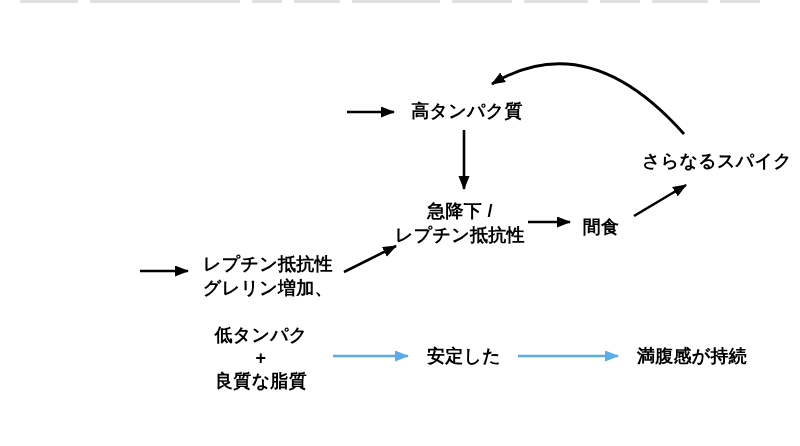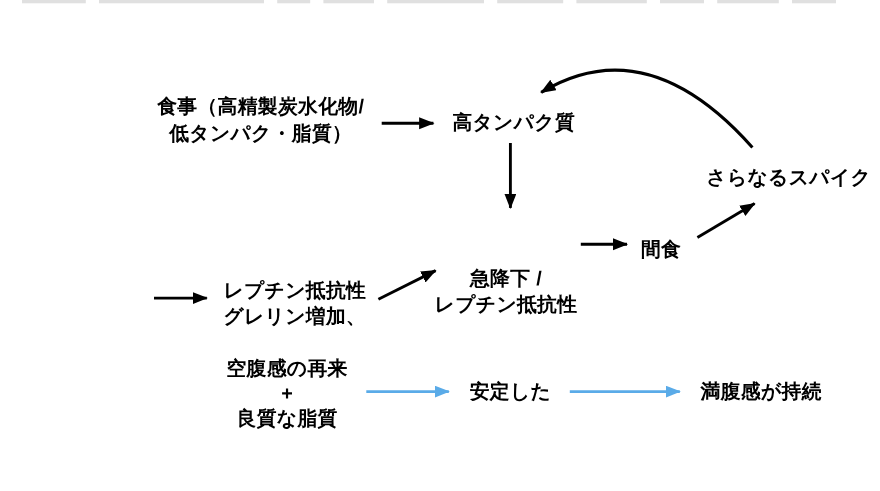--- a/index.html
+++ b/index.html
@@ -17,21 +17,21 @@
     text-align:center;
     font-weight:700;
     font-size:18px;
     line-height:24px;
     color:#000000;
     white-space:nowrap;
     letter-spacing:0.3px;
   }
   #node-meal{left:237px;top:109px;}
   #node-spike{left:467px;top:111px;}
-  #node-crash{left:460px;top:223px;margin-top:42px;}
+  #node-crash{left:460px;top:223px;}
   #node-snack{left:601px;top:227px;text-align:center;}
   #node-further-spike{left:717px;top:161px;}
   #node-sleep{left:87px;top:271px;}
   #node-ghrelin{left:268px;top:276px;}
   #node-protein{left:261px;top:358px;line-height:23px;}
   #node-stable{left:464px;top:356px;line-height:23px;}
   #node-satiety{left:692px;top:356px;}
   .topfrag{position:absolute;top:0;height:3px;background:#e0e0e0;}
 </style>
 </head>
@@ -64,24 +64,20 @@
     <line x1="464" y1="130" x2="464" y2="189" stroke-width="2.6" marker-end="url(#mk-black)" stroke="#000000"></line>
     <line x1="528" y1="222" x2="570" y2="222" stroke-width="2.6" marker-end="url(#mk-black)" stroke="#000000"></line>
     <line x1="634" y1="216" x2="686" y2="185" stroke-width="2.6" marker-end="url(#mk-black)" stroke="#000000"></line>
     <path d="M 684 134 Q 588 26 492 84" fill="none" stroke-width="2.8" marker-end="url(#mk-black)" stroke="#000000"></path>
     <line x1="140" y1="271" x2="188" y2="271" stroke-width="2.6" marker-end="url(#mk-black)" stroke="#000000"></line>
     <line x1="344" y1="272" x2="396" y2="246" stroke-width="2.6" marker-end="url(#mk-black)" stroke="#000000"></line>
     <line x1="333" y1="356" x2="408" y2="356" stroke-width="2.5" marker-end="url(#mk-blue)" stroke="#5aabe8"></line>
     <line x1="518" y1="356" x2="618" y2="356" stroke-width="2.5" marker-end="url(#mk-blue)" stroke="#5aabe8"></line>
   </svg>
 
-  <div class="node" id="node-meal">
-    <div>食事（高精製炭水化物/</div>
-    <div>低タンパク・脂質）</div>
-  </div>
 
   <div class="node" id="node-spike">
     <div>高タンパク質</div>
   </div>
 
   <div class="node" id="node-crash">
     <div>急降下 /</div>
     <div>レプチン抵抗性</div>
   </div>
 
@@ -93,21 +89,21 @@
     <div>さらなるスパイク</div>
   </div>
 
 
   <div class="node" id="node-ghrelin">
     <div>レプチン抵抗性</div>
     <div>グレリン増加、</div>
   </div>
 
   <div class="node" id="node-protein">
-    <div>空腹感の再来</div>
+    <div>低タンパク</div>
     <div>+</div>
     <div>良質な脂質</div>
   </div>
 
   <div class="node" id="node-stable">
     <div>安定した</div>
   </div>
 
   <div class="node" id="node-satiety">
     <div>満腹感が持続</div>

